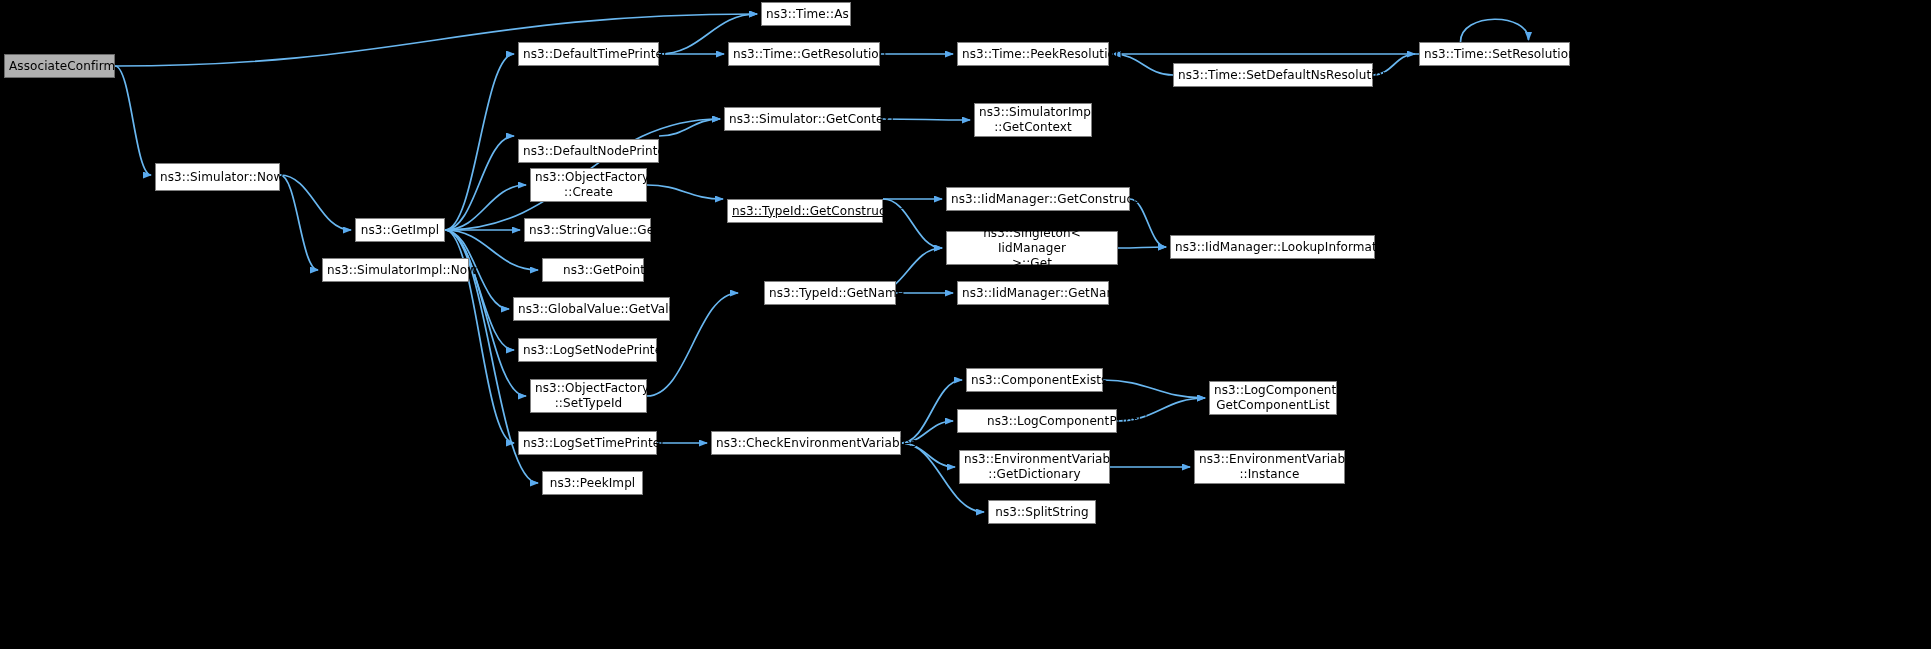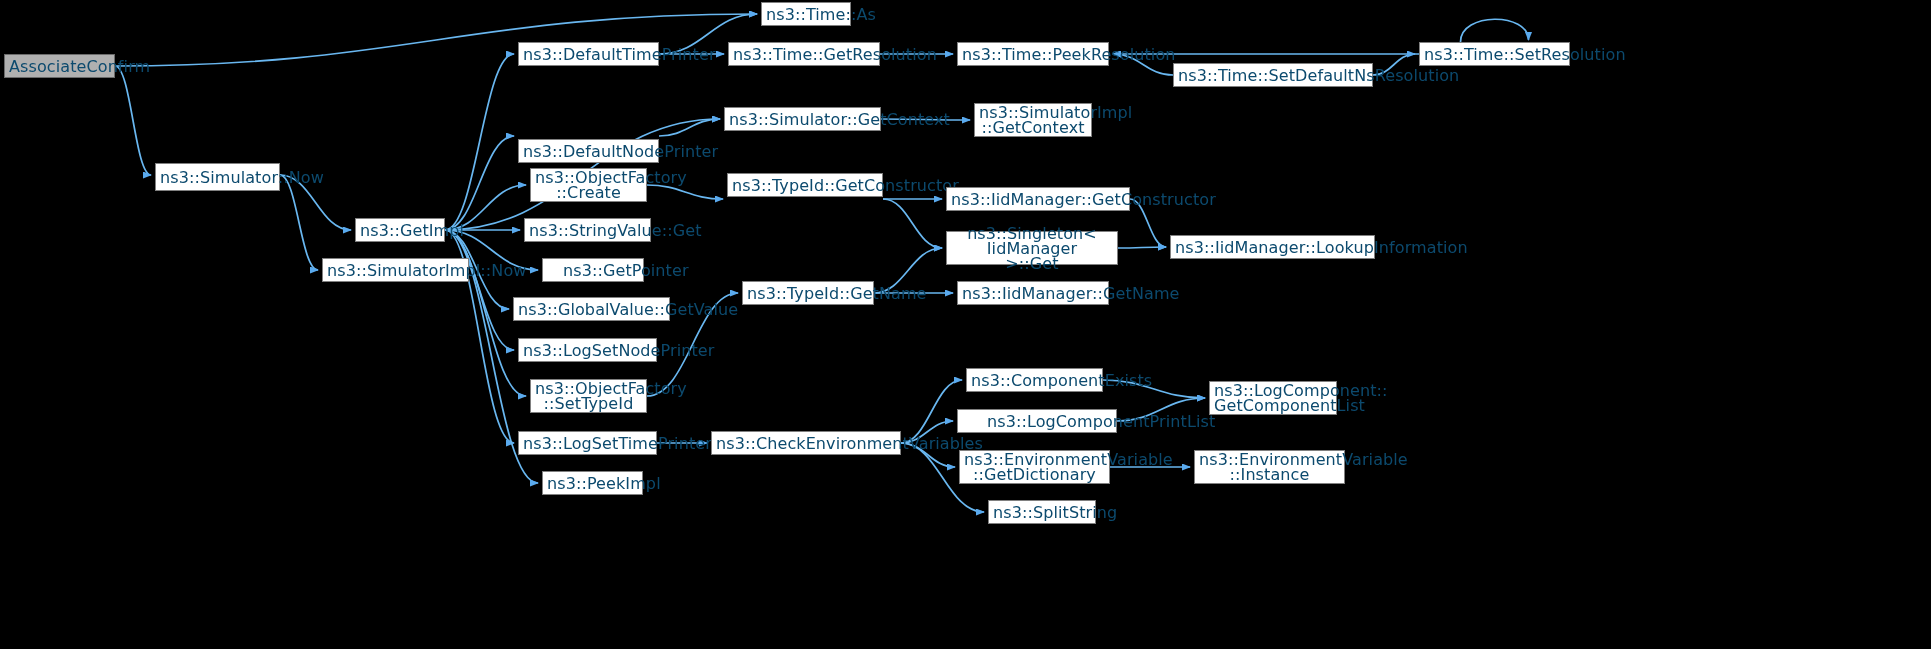--- a/index.html
+++ b/index.html
@@ -1,21 +1,21 @@
 <!DOCTYPE html>
 <html><head>
 <meta charset="utf-8">
 <style>
   html,body{margin:0;padding:0;background:#000;}
   #canvas{position:relative;width:1931px;height:649px;background:#000;overflow:hidden;
           font-family:"DejaVu Sans","Liberation Sans",sans-serif;}
   svg.edges{position:absolute;left:0;top:0;width:1931px;height:649px;pointer-events:none;}
   .node{position:absolute;box-sizing:border-box;background:#ffffff;border:1px solid #808080;
         display:flex;align-items:center;justify-content:center;text-align:center;
-        color:#0c4a6e;font-size:16px;line-height:15px;letter-spacing:0.1px;
+        color:#000000;font-size:12px;line-height:15px;letter-spacing:0.1px;
         padding:1px 4px;white-space:pre-line;z-index:2;}
   .node.root{background:#b0b0b0;border:1px solid #6b6b6b;}
   .node span{display:block;width:100%;}
 </style>
 </head>
 <body>
 
 <div id="canvas">
   <svg class="edges" id="edge-svg" xmlns="http://www.w3.org/2000/svg">
     <defs>
@@ -74,30 +74,30 @@
       <div class="node" style="left: 957px; top: 42px; width: 152px; height: 24px;"><span>ns3::Time::PeekResolution</span></div>
       <div class="node" style="left: 1419px; top: 42px; width: 151px; height: 24px;"><span>ns3::Time::SetResolution</span></div>
       <div class="node" style="left: 1173px; top: 63px; width: 200px; height: 24px;"><span>ns3::Time::SetDefaultNsResolution</span></div>
       <div class="node" style="left: 155px; top: 163px; width: 125px; height: 28px;"><span>ns3::Simulator::Now</span></div>
       <div class="node" style="left: 724px; top: 107px; width: 157px; height: 24px; justify-content: flex-end;"><span>ns3::Simulator::GetContext</span></div>
       <div class="node" style="left: 974px; top: 103px; width: 118px; height: 34px;"><span>ns3::SimulatorImpl
 ::GetContext</span></div>
       <div class="node" style="left: 518px; top: 124px; width: 141px; height: 24px; margin-top: 15px;"><span>ns3::DefaultNodePrinter</span></div>
       <div class="node" style="left: 530px; top: 168px; width: 117px; height: 34px;"><span>ns3::ObjectFactory
 ::Create</span></div>
-      <div class="node" style="left: 727px; top: 173px; width: 156px; height: 24px;"><span>ns3::TypeId::GetConstructor</span></div>
+      <div class="node" style="left: 727px; top: 199px; width: 156px; height: 24px; text-decoration: underline;"><span>ns3::TypeId::GetConstructor</span></div>
       <div class="node" style="left: 946px; top: 187px; width: 184px; height: 24px;"><span>ns3::IidManager::GetConstructor</span></div>
       <div class="node" style="left: 355px; top: 218px; width: 90px; height: 24px;"><span>ns3::GetImpl</span></div>
       <div class="node" style="left: 524px; top: 218px; width: 127px; height: 24px;"><span>ns3::StringValue::Get</span></div>
       <div class="node" style="left: 946px; top: 231px; width: 172px; height: 34px;"><span>ns3::Singleton&lt; IidManager
 &gt;::Get</span></div>
       <div class="node" style="left: 1170px; top: 235px; width: 205px; height: 24px;"><span>ns3::IidManager::LookupInformation</span></div>
       <div class="node" style="left: 322px; top: 258px; width: 147px; height: 24px;"><span>ns3::SimulatorImpl::Now</span></div>
       <div class="node" style="left: 542px; top: 258px; width: 102px; height: 24px; padding-left: 20px;"><span>ns3::GetPointer</span></div>
-      <div class="node" style="left: 742px; top: 281px; width: 132px; height: 24px;"><span>ns3::TypeId::GetName</span></div>
+      <div class="node" style="left: 764px; top: 281px; width: 132px; height: 24px;"><span>ns3::TypeId::GetName</span></div>
       <div class="node" style="left: 957px; top: 281px; width: 152px; height: 24px;"><span>ns3::IidManager::GetName</span></div>
       <div class="node" style="left: 513px; top: 297px; width: 157px; height: 24px;"><span>ns3::GlobalValue::GetValue</span></div>
       <div class="node" style="left: 518px; top: 338px; width: 139px; height: 24px;"><span>ns3::LogSetNodePrinter</span></div>
       <div class="node" style="left: 966px; top: 368px; width: 137px; height: 24px;"><span>ns3::ComponentExists</span></div>
       <div class="node" style="left: 1209px; top: 381px; width: 128px; height: 34px;"><span>ns3::LogComponent::
 GetComponentList</span></div>
       <div class="node" style="left: 530px; top: 379px; width: 117px; height: 34px;"><span>ns3::ObjectFactory
 ::SetTypeId</span></div>
       <div class="node" style="left: 957px; top: 409px; width: 160px; height: 24px; padding-left: 29px;"><span>ns3::LogComponentPrintList</span></div>
       <div class="node" style="left: 518px; top: 431px; width: 139px; height: 24px;"><span>ns3::LogSetTimePrinter</span></div>

